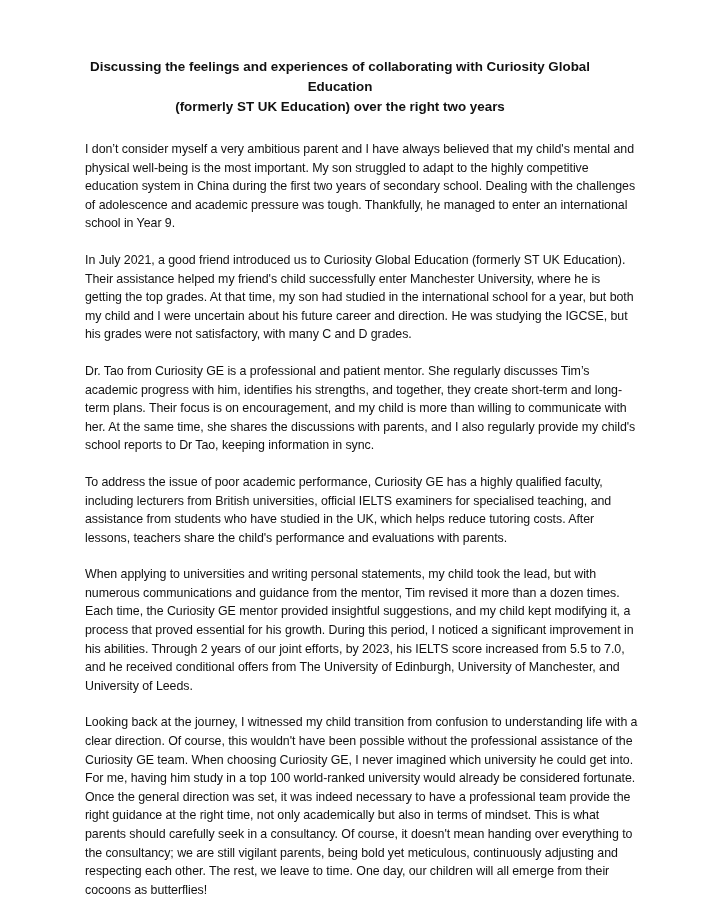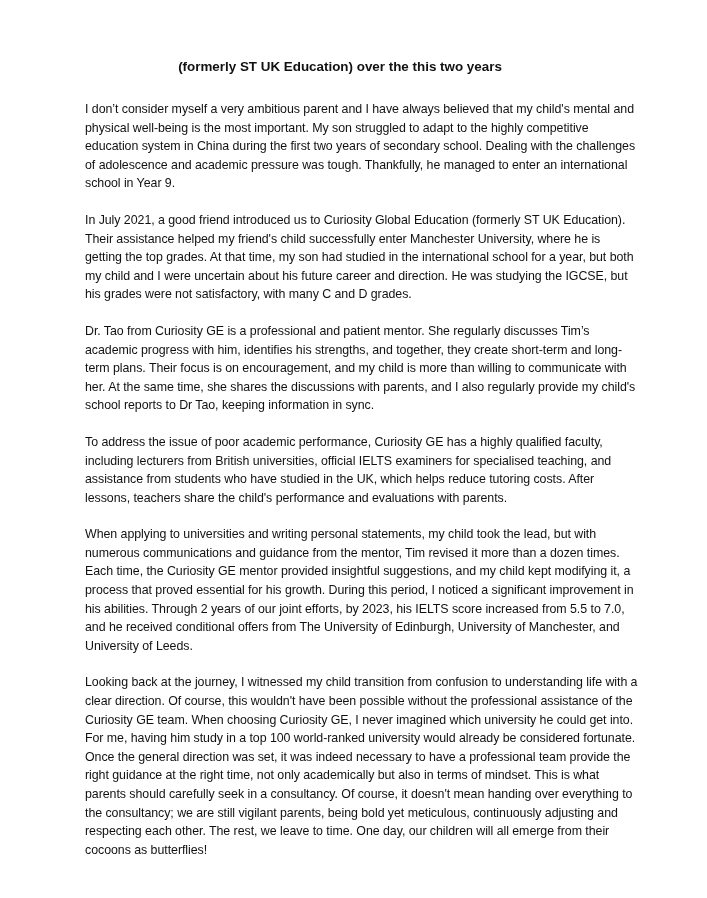--- a/index.html
+++ b/index.html
@@ -36,21 +36,22 @@
     line-height: 18.6px;
     margin: 0 7px 18px 0;
     letter-spacing: -0.05px;
   }
 </style>
 </head>
 <body>
 
 <div class="page">
   <div class="title">
-    <div>(formerly ST UK Education) over the this two years</div>
+    <div>Discussing the feelings and experiences of collaborating with Curiosity Global Education</div>
+    <div>(formerly ST UK Education) over the right two years</div>
   </div>
 
   <p class="para">I don’t consider myself a very ambitious parent and I have always believed that my child's mental and physical well-being is the most important. My son struggled to adapt to the highly competitive education system in China during the first two years of secondary school. Dealing with the challenges of adolescence and academic pressure was tough. Thankfully, he managed to enter an international school in Year 9.</p>
   <p class="para">In July 2021, a good friend introduced us to Curiosity Global Education (formerly ST UK Education). Their assistance helped my friend's child successfully enter Manchester University, where he is getting the top grades. At that time, my son had studied in the international school for a year, but both my child and I were uncertain about his future career and direction. He was studying the IGCSE, but his grades were not satisfactory, with many C and D grades.</p>
   <p class="para">Dr. Tao from Curiosity GE is a professional and patient mentor. She regularly discusses Tim’s academic progress with him, identifies his strengths, and together, they create short-term and long-term plans. Their focus is on encouragement, and my child is more than willing to communicate with her. At the same time, she shares the discussions with parents, and I also regularly provide my child's school reports to Dr Tao, keeping information in sync.</p>
   <p class="para">To address the issue of poor academic performance, Curiosity GE has a highly qualified faculty, including lecturers from British universities, official IELTS examiners for specialised teaching, and assistance from students who have studied in the UK, which helps reduce tutoring costs. After lessons, teachers share the child's performance and evaluations with parents.</p>
   <p class="para">When applying to universities and writing personal statements, my child took the lead, but with numerous communications and guidance from the mentor, Tim revised it more than a dozen times. Each time, the Curiosity GE mentor provided insightful suggestions, and my child kept modifying it, a process that proved essential for his growth. During this period, I noticed a significant improvement in his abilities. Through 2 years of our joint efforts, by 2023, his IELTS score increased from 5.5 to 7.0, and he received conditional offers from The University of Edinburgh, University of Manchester, and University of Leeds.</p>
   <p class="para">Looking back at the journey, I witnessed my child transition from confusion to understanding life with a clear direction. Of course, this wouldn't have been possible without the professional assistance of the Curiosity GE team. When choosing Curiosity GE, I never imagined which university he could get into. For me, having him study in a top 100 world-ranked university would already be considered fortunate. Once the general direction was set, it was indeed necessary to have a professional team provide the right guidance at the right time, not only academically but also in terms of mindset. This is what parents should carefully seek in a consultancy. Of course, it doesn't mean handing over everything to the consultancy; we are still vigilant parents, being bold yet meticulous, continuously adjusting and respecting each other. The rest, we leave to time. One day, our children will all emerge from their cocoons as butterflies!</p>
 
 </div>

